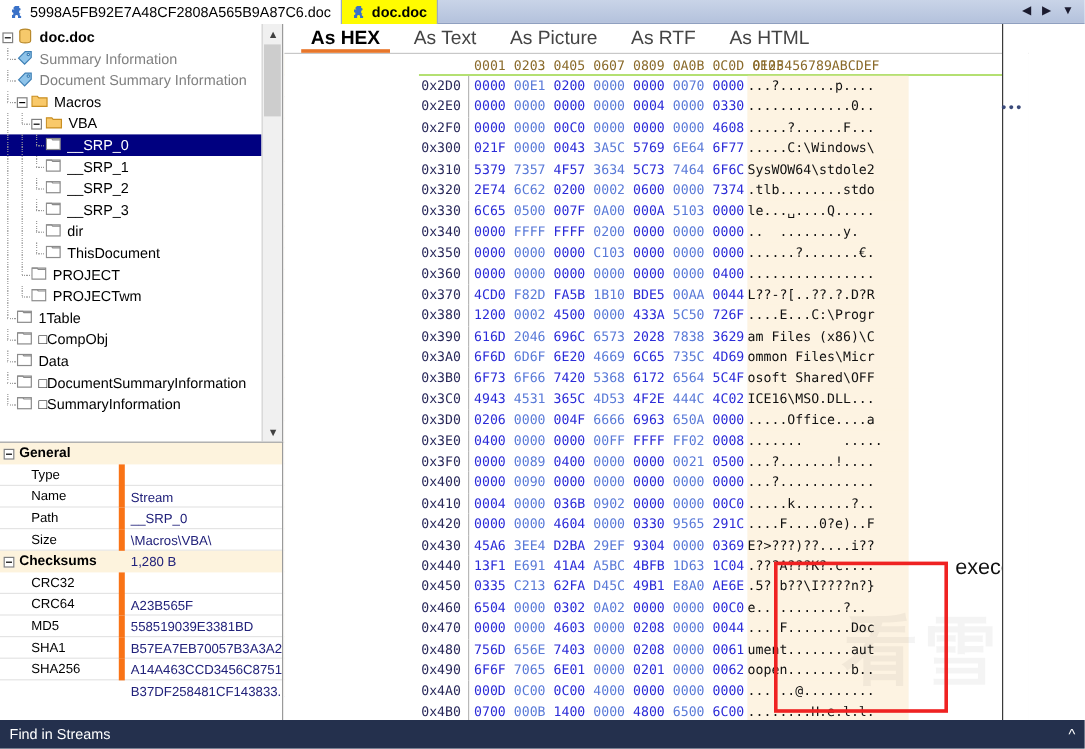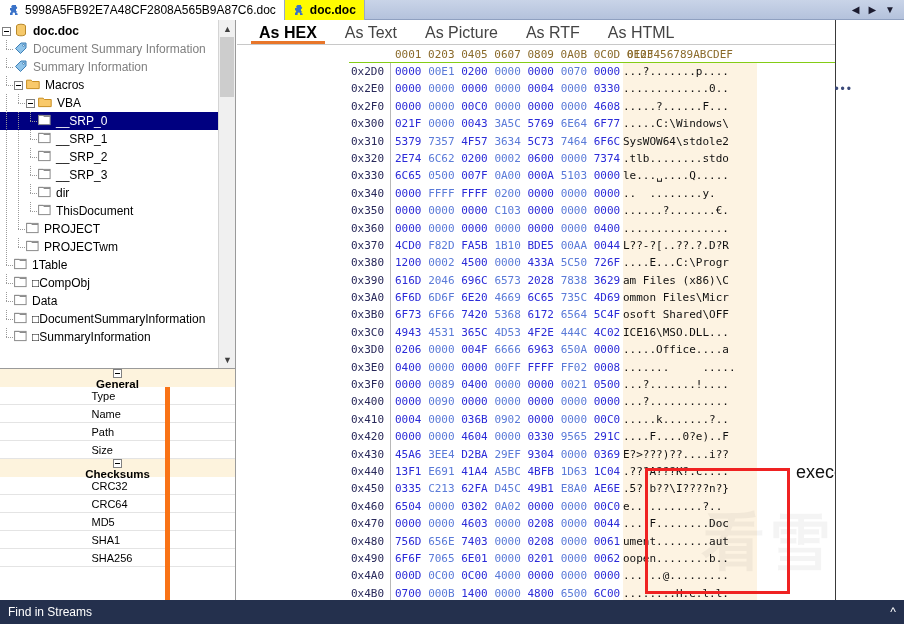--- a/index.html
+++ b/index.html
@@ -90,21 +90,21 @@
   .vscroll .thumb {
     position:absolute; left:1px; right:1px; top:17px; height:60px; background:#cdcdcd;
   }
 
   
   .propgrid {
     position: absolute; left: 0; top: 368px; width: 236px; height: 232px;
     background: #fff; border-right: 1px solid #9a9a9a; border-top: 1px solid #9a9a9a;
     overflow: hidden; font-size: 11px;
   }
-  .prow { display: flex; height: 18px; align-items: center; flex-direction: column; }
+  .prow { display: flex; height: 18px; align-items: center; }
   .prow.group { background: #fdf3dd; font-weight: bold; color:#000; }
   .prow .gexp {
     width: 9px; height: 9px; border: 1px solid #808080; background: #fff;
     margin: 0 4px 0 3px; position: relative; flex: 0 0 9px;
   }
   .prow .gexp:before {
     content:""; position:absolute; left:1px; top:3px; width:5px; height:1px; background:#000;
   }
   .prow .gname { font-size: 11.5px; }
   .pkey {
@@ -281,29 +281,29 @@
               <path d="M2.5 3v8c0 1 2 1.8 4.5 1.8S11.5 12 11.5 11V3" fill="#f6c96b" stroke="#b8892c"></path>
             </svg></span>
           <span class="tlabel">doc.doc</span>
         </div>
         <div class="trow dim">
           <span class="elbow"></span>
           <span class="ico"><svg width="14" height="14" viewBox="0 0 14 14">
               <path d="M1.5 7.5 7 2h5v5L6.5 12.5z" fill="#8fc4ea" stroke="#3d7fb5"></path>
               <circle cx="9.6" cy="4.4" r="1" fill="#fff" stroke="#3d7fb5"></circle>
             </svg></span>
-          <span class="tlabel">Document Summary Information</span>
+          <span class="tlabel">Summary Information</span>
         </div>
         <div class="trow dim">
           <span class="elbow"></span>
           <span class="ico"><svg width="14" height="14" viewBox="0 0 14 14">
               <path d="M1.5 7.5 7 2h5v5L6.5 12.5z" fill="#8fc4ea" stroke="#3d7fb5"></path>
               <circle cx="9.6" cy="4.4" r="1" fill="#fff" stroke="#3d7fb5"></circle>
             </svg></span>
-          <span class="tlabel">Summary Information</span>
+          <span class="tlabel">Document Summary Information</span>
         </div>
         <div class="trow">
           <span class="elbow"></span>
           <span class="expander"></span>
           <span class="ico"><svg width="14" height="12" viewBox="0 0 14 12">
               <path d="M0.6 2.2h4.6l1.1 1.3h6.9v7.1H0.6z" fill="#f9c96a" stroke="#c98f22"></path>
             </svg></span>
           <span class="tlabel">Macros</span>
         </div>
         <div class="trow">

